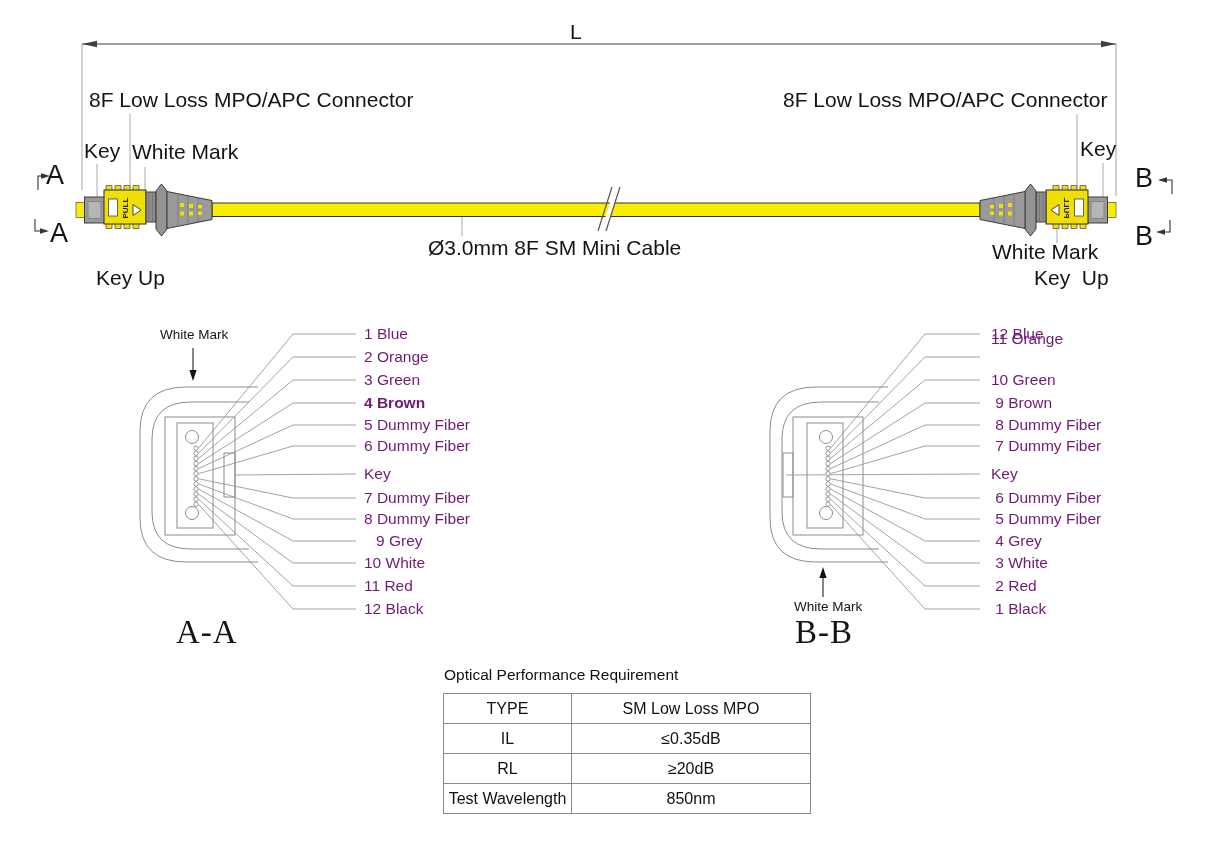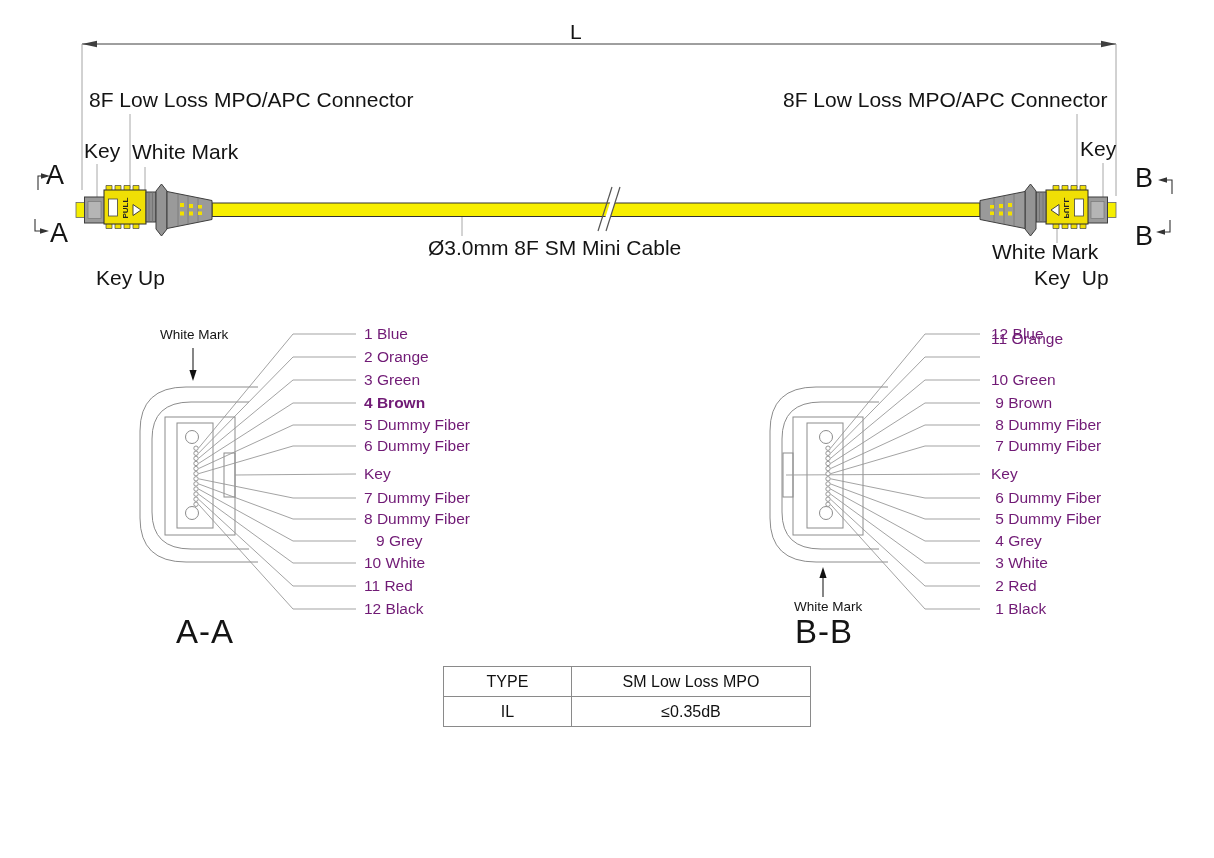--- a/index.html
+++ b/index.html
@@ -2,21 +2,21 @@
 <html><head>
 <meta charset="utf-8">
 <style>
   html,body{margin:0;padding:0;background:#fff;}
   body{width:1214px;height:858px;overflow:hidden;font-family:"Liberation Sans",sans-serif;}
   #canvas{position:relative;width:1214px;height:858px;background:#fff;}
   #linework{position:absolute;left:0;top:0;}
   .lbl{position:absolute;color:#141414;font-size:21px;line-height:1.05;white-space:pre;}
   .lbl.small{font-size:13.5px;}
   .lbl.letter{font-size:27px;}
-  .lbl.title{font-size:33px;letter-spacing:1px;}
+  .lbl.title{font-size:33px;letter-spacing:1px;font-family:Liberation Serif, serif;}
   .fiber-lbl{position:absolute;color:#701a75;font-size:15.5px;line-height:20px;white-space:pre;}
   .perf{position:absolute;left:443px;top:666px;width:368px;color:#111;}
   .perf-title{font-size:15.5px;margin:0 0 9px 1px;}
   .perf table{border-collapse:collapse;width:100%;table-layout:fixed;}
   .perf td{border:1px solid #8a8a8a;height:29px;text-align:center;vertical-align:middle;font-size:16px;padding:0;}
   .perf td.c1{width:127px;}
 </style>
 </head>
 <body>
 
@@ -187,29 +187,38 @@
 
   <div class="lbl" style="left:428px;top:237px;">Ø3.0mm 8F SM Mini Cable</div>
 
   <div class="lbl small" style="left:160px;top:328px;">White Mark</div>
   <div class="lbl small" style="left:794px;top:600px;">White Mark</div>
 
   <div class="lbl title" style="left:176px;top:615px;">A-A</div>
   <div class="lbl title" style="left:795px;top:615px;">B-B</div>
 
   <div class="perf">
+    <div class="perf-title">Optical Performance Requirement</div>
     <table>
       <tbody>
           <tr>
         <td class="c1">TYPE</td>
         <td>SM Low Loss MPO</td>
       </tr>
       <tr>
         <td class="c1">IL</td>
         <td>≤0.35dB</td>
+      </tr>
+      <tr>
+        <td class="c1">RL</td>
+        <td>≥20dB</td>
+      </tr>
+      <tr>
+        <td class="c1">Test Wavelength</td>
+        <td>850nm</td>
       </tr>
     </tbody>
       </table>
   </div>
 <div class="fiber-lbl" style="left: 364px; top: 324px;">1 Blue</div>
     <div class="fiber-lbl" style="left: 364px; top: 347px;">2 Orange</div>
     <div class="fiber-lbl" style="left: 364px; top: 370px;">3 Green</div>
     <div class="fiber-lbl" style="left: 364px; top: 393px; font-weight: bold;">4 Brown</div>
     <div class="fiber-lbl" style="left: 364px; top: 415px;">5 Dummy Fiber</div>
     <div class="fiber-lbl" style="left: 364px; top: 436px;">6 Dummy Fiber</div>

